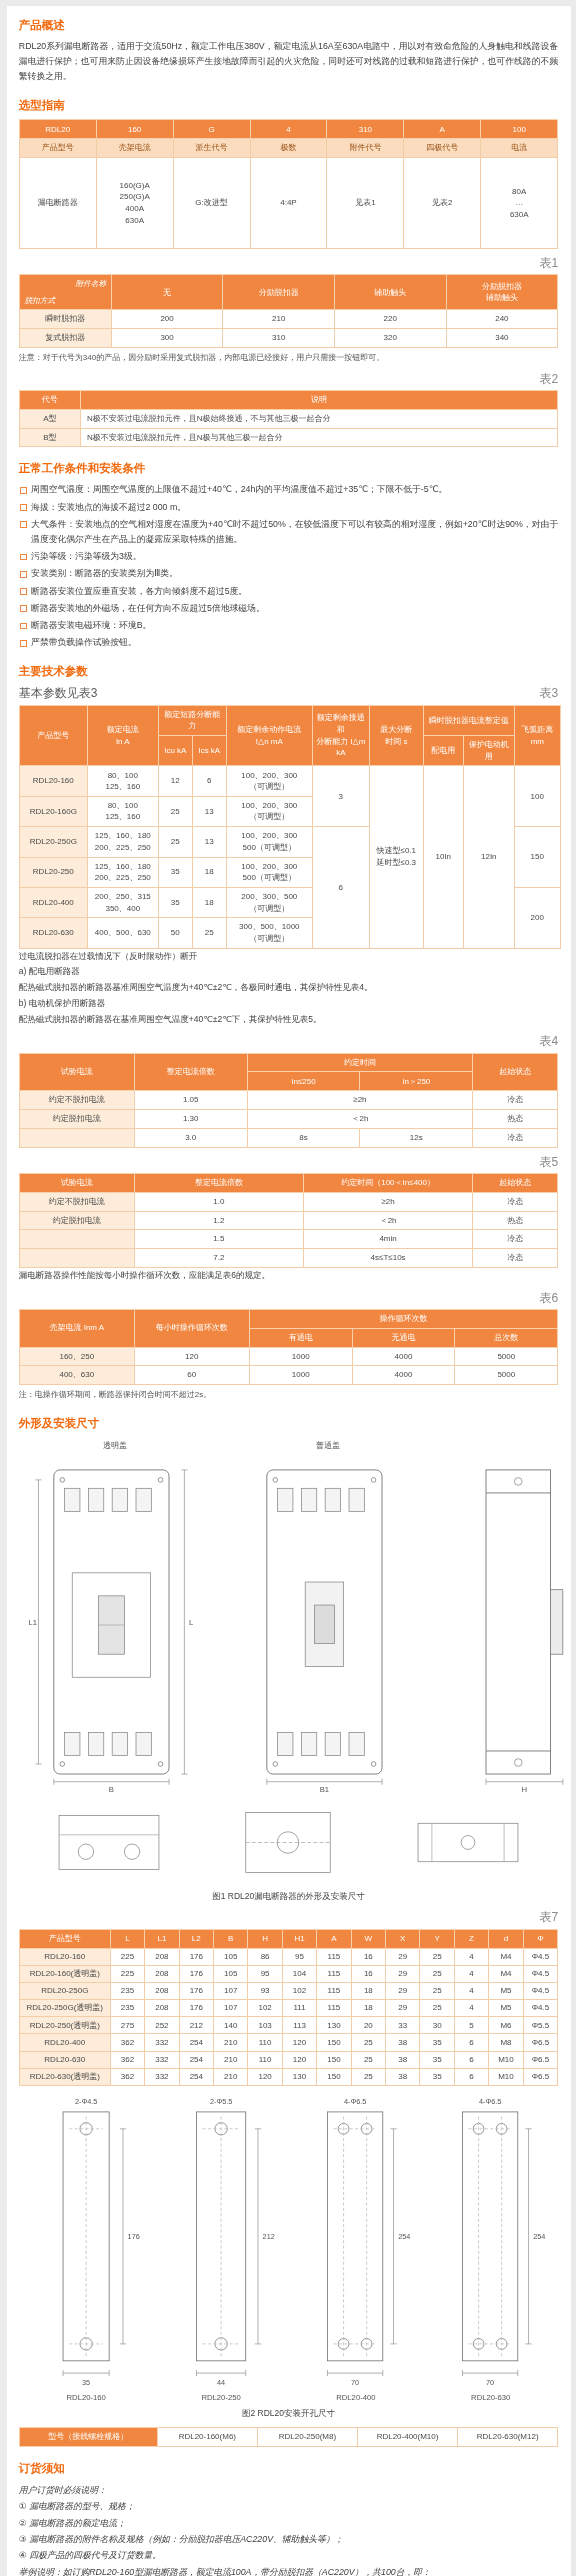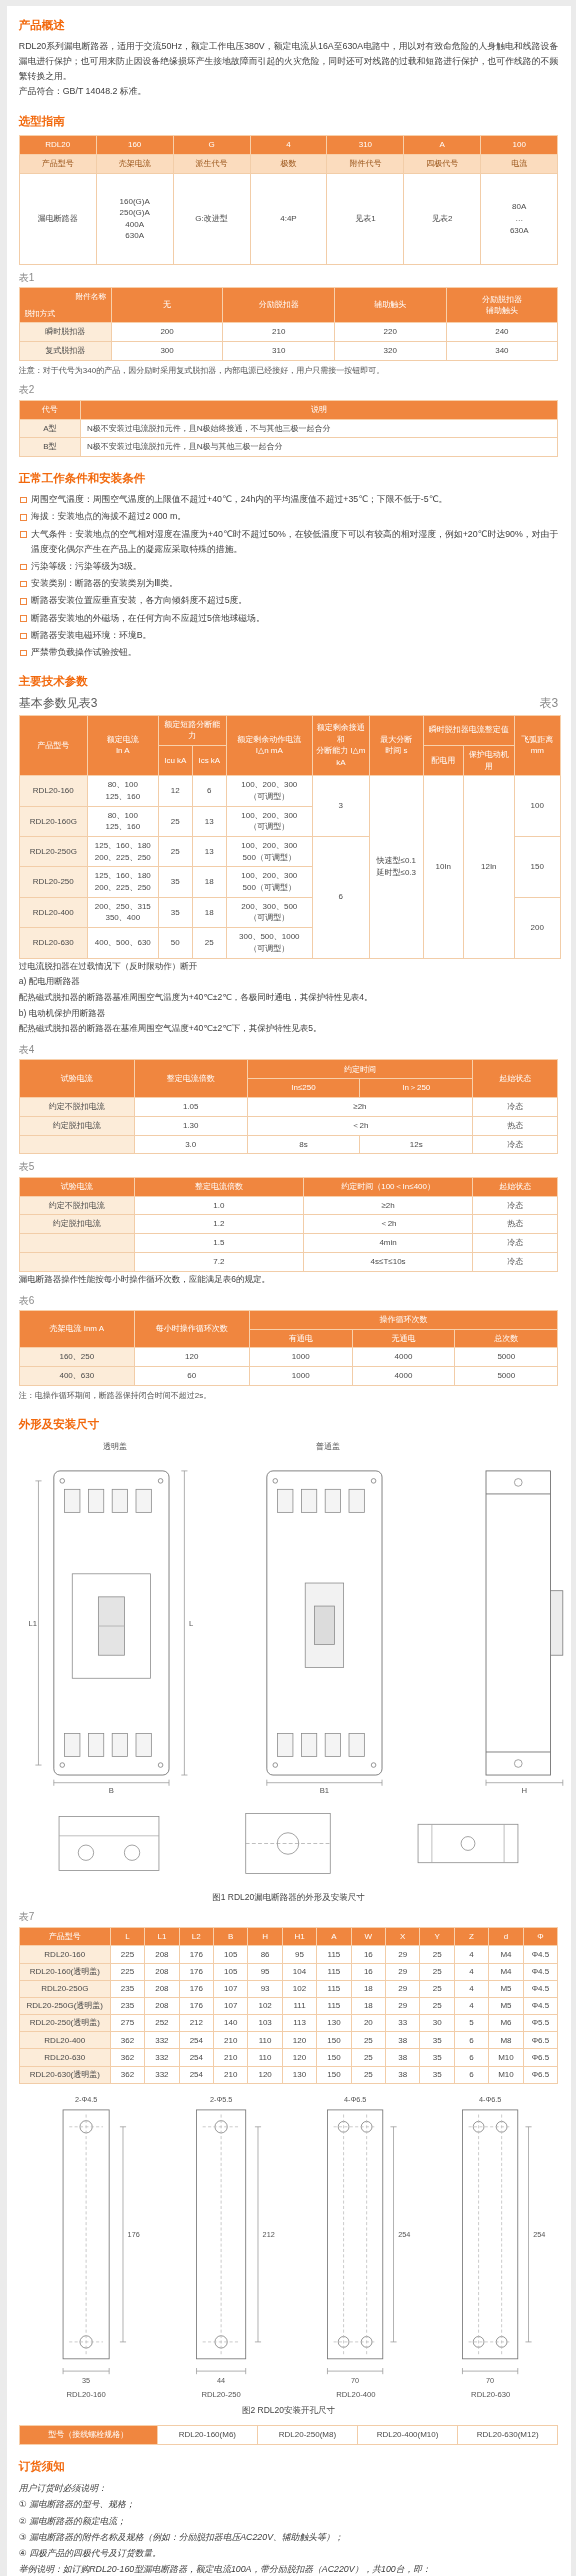--- a/index.html
+++ b/index.html
@@ -5,59 +5,58 @@
   *{margin:0;padding:0;box-sizing:border-box;}
   html{background:#ebebeb;}
   body{width:577px;background:#ebebeb;font-family:"Liberation Sans","DejaVu Sans",sans-serif;color:#3d3d3d;}
   .page{width:564px;min-height:2564px;margin:6.1px auto;background:#fff;padding:10.8px 12.3px 9.2px;}
   .sec-title{color:#f2690d;font-size:11.5px;font-weight:bold;margin:14px 0 6.1px;}
   .sec-title.first{margin-top:1.5px;}
   .body-text{font-size:8.8px;line-height:1.7;text-align:justify;}
   .std-line{font-size:8.8px;line-height:1.8;}
   .tbl-label{display:flex;justify-content:space-between;font-size:12px;color:#8a8a8a;margin:6.1px 0 2.3px;}
   .tbl-label .lft{color:#5a5a5a;}
-  .tbl-label-r{text-align:left;font-size:10px;color:#8a8a8a;margin:6.1px 0 2.3px;}
+  .tbl-label-r{text-align:right;font-size:12px;color:#8a8a8a;margin:6.1px 0 2.3px;}
   table.t{width:100%;border-collapse:collapse;table-layout:fixed;font-size:8px;line-height:1.45;}
   .t th{background:#f0863f;color:#fff;border:0.8px solid #f8d0ab;padding:3.1px 2.3px;font-weight:normal;text-align:center;}
   .t td{background:#fff;border:0.8px solid #f2cda8;padding:3.1px 2.3px;text-align:center;color:#4a4a4a;word-break:break-all;}
   .t td.rowhead{background:#fcecd9;}
   .pre{white-space:pre-line;}
   .mt .mid td{background:#fbdcbe;color:#9a551a;}
   .mt .big td{height:91px;vertical-align:middle;}
   .t2 td:nth-child(2){text-align:left;padding-left:6.1px;border-radius:8px;}
   .t7{font-size:7.3px;}
   .t7 th{padding:3.1px 0.8px;}
   .t7 td{padding:2.3px 0.8px;}
   .note{font-size:8px;color:#555;margin:3.8px 0 1.5px;line-height:1.6;}
   .cond{list-style:none;margin:3.1px 0 1.5px;}
   .cond li{position:relative;padding-left:12.3px;font-size:8.8px;line-height:1.7;margin:2.3px 0;text-align:justify;}
   .cond li:before{content:"";position:absolute;left:1.5px;top:4.6px;width:4.6px;height:4.6px;border:1.2px solid #f0863f;background:#fff;}
   .sub-line{font-size:8.5px;line-height:1.85;}
-  .corner{position:relative;height:35px;background-image:linear-gradient(to top right,transparent calc(50% - 0.5px),rgba(255,255,255,.85) calc(50% - 0.5px),rgba(255,255,255,.85) calc(50% + 0.5px),transparent calc(50% + 0.5px));}
+  .corner{position:relative;height:35px;background-image:linear-gradient(to top right,transparent calc(50% - 0.5px),rgba(255,255,255,.85) calc(50% - 0.5px),rgba(255,255,255,.85) calc(50% + 0.5px),transparent calc(50% + 0.5px));font-style:italic;}
   .corner .ct{position:absolute;top:3.1px;right:4.6px;font-size:7.7px;}
   .corner .cb{position:absolute;bottom:3.1px;left:4.6px;font-size:7.7px;}
   .fig-row{display:flex;justify-content:space-between;align-items:flex-end;margin:9.2px 7.7px 3.1px;gap:36px;}
   .fig-col{text-align:center;}
   .view-label{font-size:8px;color:#555;margin-bottom:2.3px;}
   .detail-row{display:flex;justify-content:space-around;margin:6.1px 0 1.5px;}
   .fig-caption{text-align:center;font-size:8.5px;color:#444;margin:6.1px 0 4.6px;}
   .fig2-row{display:flex;justify-content:space-around;align-items:flex-start;margin-top:9.2px;}
   .fig2-name{font-size:7.7px;color:#555;margin-top:2.3px;text-align:center;}
   svg{display:block;margin:0 auto;}
   .bt{margin-top:7.7px;}
   .ord p{font-size:8.8px;line-height:1.85;text-align:justify;font-style:italic;}
 </style>
 </head>
 <body>
 
 <div class="page">
 
   <h2 class="sec-title first">产品概述</h2>
   <p class="body-text">RDL20系列漏电断路器，适用于交流50Hz，额定工作电压380V，额定电流从16A至630A电路中，用以对有致命危险的人身触电和线路设备漏电进行保护；也可用来防止因设备绝缘损坏产生接地故障而引起的火灾危险，同时还可对线路的过载和短路进行保护，也可作线路的不频繁转换之用。</p>
-  <p class="std-line">产品符合：GB/T 14048.2 标准。</p>
 
   <h2 class="sec-title">选型指南</h2>
   <table class="t mt">
     <tbody>
         <tr>
       <th>RDL20</th>
       <th>160</th>
       <th>G</th>
       <th>4</th>
       <th>310</th>

